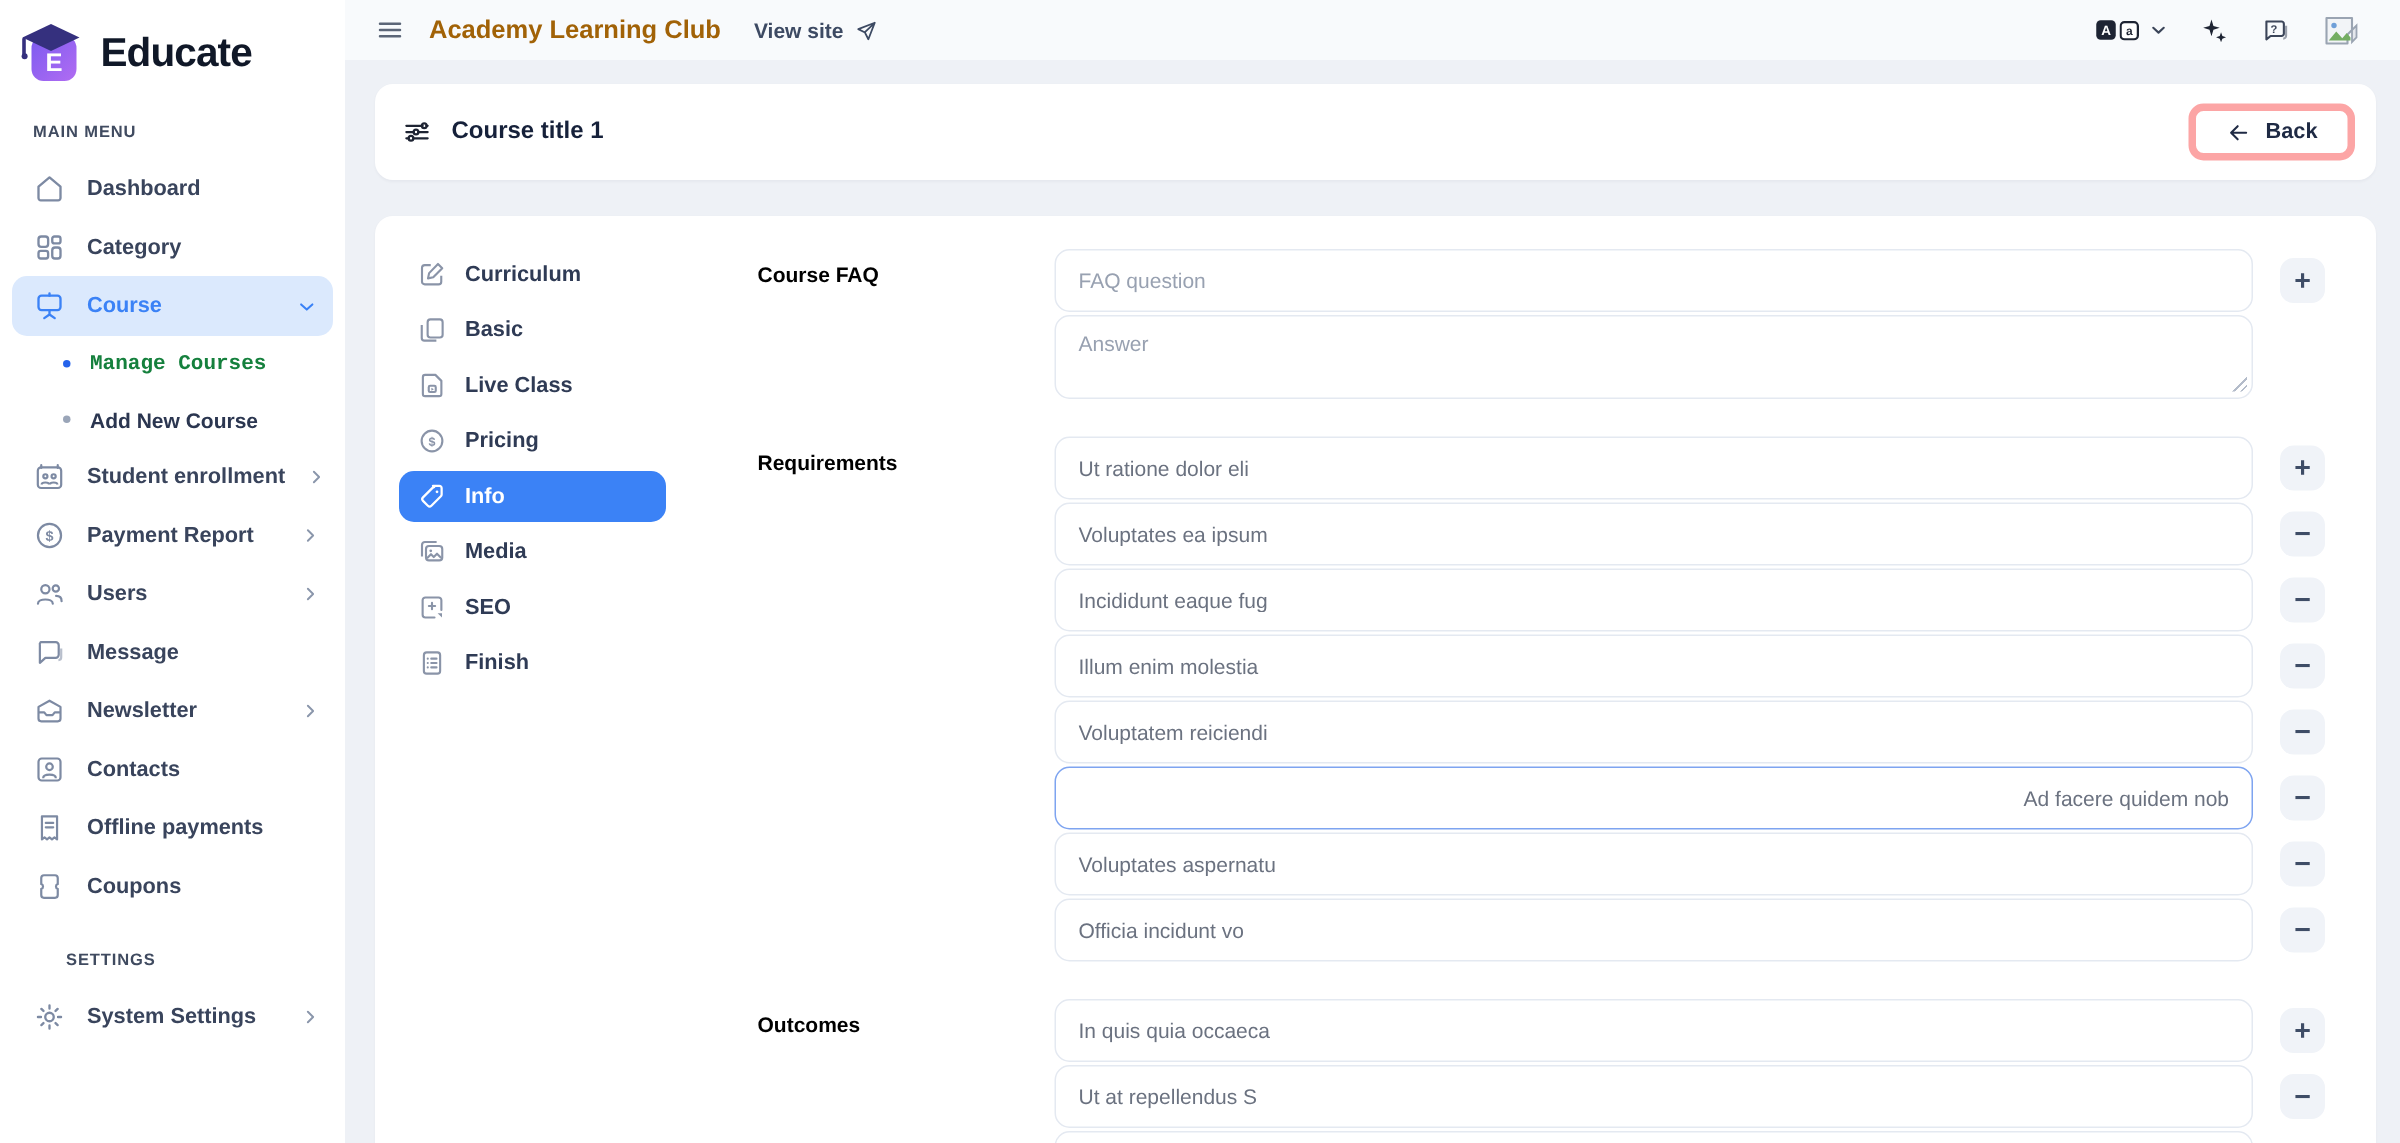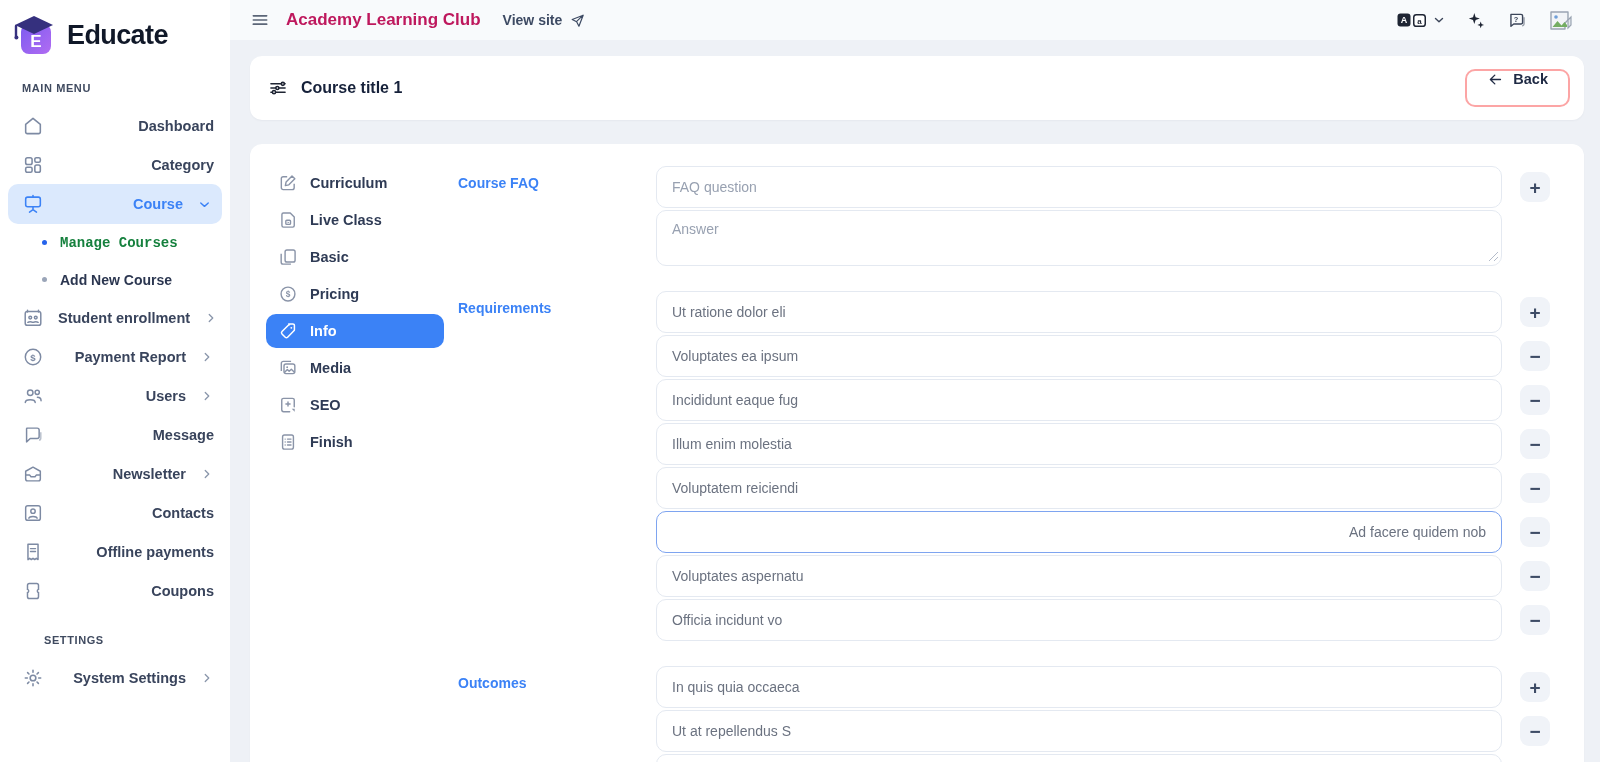--- a/index.html
+++ b/index.html
@@ -10,66 +10,66 @@
     display:flex;
     color:#1f2a44;
   }
   svg { display:block; }
 
   
   .sidebar { width:230px; flex:none; background:#ffffff; height:762px; padding-top:8px; position:relative; z-index:2; }
   .logo-row { display:flex; align-items:center; gap:9px; padding:6px 14px 16px 12px; }
   .logo-text { font-size:27px; font-weight:800; color:#101828; letter-spacing:-0.6px; }
   .menu-label { font-size:11px; font-weight:700; color:#404b60; letter-spacing:0.6px; padding:10px 22px 12px; }
-  .side-item { display:flex; align-items:center; gap:14px; height:39px; padding:0 16px 0 22px; font-size:14.5px; font-weight:600; color:#39445c; cursor:pointer;text-align:right; }
+  .side-item { display:flex; align-items:center; gap:14px; height:39px; padding:0 16px 0 22px; font-size:14.5px; font-weight:600; color:#39445c; cursor:pointer; }
   .side-item .ico { width:22px; height:22px; color:#7d8aa3; flex:none; }
   .side-item .lbl { flex:1; white-space:nowrap; }
   .side-item .chev { color:#8a96ab; flex:none; }
   .side-item.active-parent { background:#dbe9fd; border-radius:10px; margin:0 8px; padding:0 10px 0 14px; height:40px; color:#3b82f6; }
   .side-item.active-parent .ico, .side-item.active-parent .chev { color:#3b82f6; }
   .sub-item { display:flex; align-items:center; gap:13px; height:37px; padding-left:42px; font-size:14px; cursor:pointer; }
   .sub-bullet { width:5px; height:5px; border-radius:50%; flex:none; }
   .sub-item.on { color:#15803d; font-weight:700;font-family:Liberation Mono, monospace; }
   .sub-item.on .sub-bullet { background:#2563eb; }
   .sub-item.off { color:#2b3650; font-weight:600; }
   .sub-item.off .sub-bullet { background:#9aa5b8; }
   .settings-label { margin-top:14px;padding-left:44px; }
 
   
   .main { flex:1; display:flex; flex-direction:column; height:762px; overflow:hidden; }
   .topbar { height:40px; flex:none; background:#f8fafc; display:flex; align-items:center; padding:0 26px 0 20px; }
   .burger { margin-right:16px; cursor:pointer; }
-  .site-title { font-size:17px; font-weight:700; color:#be185d; margin-right:22px; white-space:nowrap; }
+  .site-title { font-size:17px; font-weight:700; color:#a16207; margin-right:22px; white-space:nowrap; }
   .view-site { display:flex; align-items:center; gap:7px; font-size:14px; font-weight:600; color:#3d4a63; cursor:pointer; }
   .topbar-right { margin-left:auto; display:flex; align-items:center; gap:20px; }
   .tb-icon { cursor:pointer; display:flex; align-items:center; }
   .lang-wrap { display:flex; align-items:center; gap:6px; }
   .lang-boxes { display:flex; gap:2px; align-items:center; }
 
   
   .header-card { height:64px; flex:none; background:#fff; border-radius:12px; margin:16px 16px 0 20px;
                  display:flex; align-items:center; padding:0 14px 0 18px; box-shadow:0 1px 2px rgba(16,24,40,.04); }
   .header-title { display:flex; align-items:center; gap:13px; font-size:16px; font-weight:700; color:#16213a; }
-  .back-btn { margin-left:auto; display:flex; align-items:flex-start; gap:9px; height:38px; padding:0 20px;
-              background:#fff; border:2px solid #fca5a5; border-radius:10px; font-family:inherit;
+  .back-btn { margin-left:auto; display:flex; align-items:center; gap:9px; height:38px; padding:0 20px;
+              background:#fff; border:5px solid #fca5a5; border-radius:10px; font-family:inherit;
               font-size:14.5px; font-weight:600; color:#1f2a44; cursor:pointer; }
 
   
   .panel { flex:1; min-height:0; background:#fff; border-radius:12px 12px 0 0; margin:24px 16px 0 20px;
            padding:22px 34px 0 16px; display:flex; gap:14px; overflow:hidden; box-shadow:0 1px 2px rgba(16,24,40,.04); }
   .course-nav { width:178px; flex:none; }
   .cnav-item { display:flex; align-items:center; gap:12px; height:34px; padding:0 12px; border-radius:10px;
                font-size:14.5px; font-weight:600; color:#2f3b55; margin-bottom:3px; cursor:pointer; }
   .cnav-item .ico { width:20px; height:20px; color:#8a94a8; flex:none; }
   .cnav-item.active { background:#3b82f6; color:#fff; }
   .cnav-item.active .ico { color:#fff; }
 
   .form { flex:1; min-width:0; }
   .group { display:flex; margin-bottom:25px; }
-  .group-label { width:198px; flex:none; padding-top:9px; font-size:14px; font-weight:600; color:#3b82f6; }
+  .group-label { width:198px; flex:none; padding-top:9px; font-size:14px; font-weight:600; color:#000000;margin-left:47px; }
   .rows { flex:1; display:flex; flex-direction:column; gap:2px; min-width:0; }
   .frow { display:flex; align-items:center; }
   .ctrl-wrap { flex:1; position:relative; min-width:0; }
   .txt { width:100%; height:42px; border:1px solid #e4e9f1; border-radius:10px; padding:0 15px;
          font-family:inherit; font-size:14px; color:#6b7280; background:#fff; outline:none; }
   .txt::placeholder { color:#98a1b1; }
   .txt.focused { border-color:#7ea4f0;text-align:right; }
   textarea.txt { height:56px; padding:10px 15px; resize:none; display:block; }
   .ta-grip { position:absolute; right:4px; bottom:5px; width:11px; height:11px; pointer-events:none;
              background:linear-gradient(135deg, transparent 0 55%, #b4bcca 55% 63%, transparent 63% 78%, #b4bcca 78% 86%, transparent 86%); }
@@ -366,35 +366,35 @@
           <svg viewBox="0 0 24 24" width="20" height="20" fill="none" stroke="currentColor" stroke-width="1.7" stroke-linejoin="round">
               <path d="M11 4.5 H6.2 A2.2 2.2 0 0 0 4 6.7 v11 a2.2 2.2 0 0 0 2.2 2.2 h11 a2.2 2.2 0 0 0 2.2 -2.2 V13"></path>
               <path d="M16.8 3.6 l3.4 3.4 L13 14.2 l-4.2 .9 .9 -4.2 z"></path>
             </svg>
         </span>
         <span>Curriculum</span>
       </div>
       <div class="cnav-item">
         <span class="ico">
           <svg viewBox="0 0 24 24" width="20" height="20" fill="none" stroke="currentColor" stroke-width="1.7" stroke-linejoin="round">
+              <rect x="8.5" y="3.5" width="12" height="14.5" rx="2.2"></rect>
+              <path d="M15.5 20.5 H6 a2.2 2.2 0 0 1 -2.2 -2.2 V8"></path>
+            </svg>
+        </span>
+        <span>Basic</span>
+      </div>
+      <div class="cnav-item">
+        <span class="ico">
+          <svg viewBox="0 0 24 24" width="20" height="20" fill="none" stroke="currentColor" stroke-width="1.7" stroke-linejoin="round">
               <path d="M6.5 3.5 h8.2 L19.5 8.3 V18.7 a1.8 1.8 0 0 1 -1.8 1.8 H6.5 a1.8 1.8 0 0 1 -1.8 -1.8 V5.3 a1.8 1.8 0 0 1 1.8 -1.8 z"></path>
               <rect x="9.4" y="12.2" width="5.6" height="5" rx="1.1"></rect>
               <path d="M11.5 13.7 l2 1.2 -2 1.2 z" fill="currentColor" stroke="none"></path>
             </svg>
         </span>
         <span>Live Class</span>
-      </div>
-      <div class="cnav-item">
-        <span class="ico">
-          <svg viewBox="0 0 24 24" width="20" height="20" fill="none" stroke="currentColor" stroke-width="1.7" stroke-linejoin="round">
-              <rect x="8.5" y="3.5" width="12" height="14.5" rx="2.2"></rect>
-              <path d="M15.5 20.5 H6 a2.2 2.2 0 0 1 -2.2 -2.2 V8"></path>
-            </svg>
-        </span>
-        <span>Basic</span>
       </div>
       <div class="cnav-item">
         <span class="ico">
           <svg viewBox="0 0 24 24" width="20" height="20" fill="none" stroke="currentColor" stroke-width="1.7">
               <circle cx="12" cy="12" r="8.3"></circle>
               <text x="12" y="15.8" text-anchor="middle" font-size="10" font-weight="bold" font-family="Liberation Sans, sans-serif" fill="currentColor" stroke="none">$</text>
             </svg>
         </span>
         <span>Pricing</span>
       </div>

